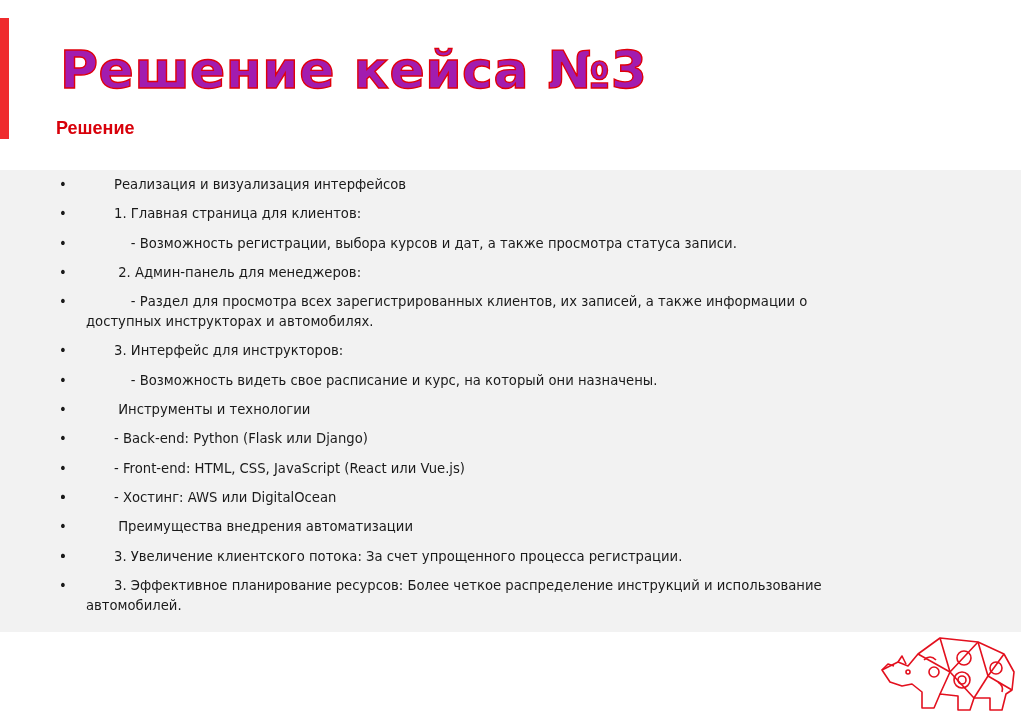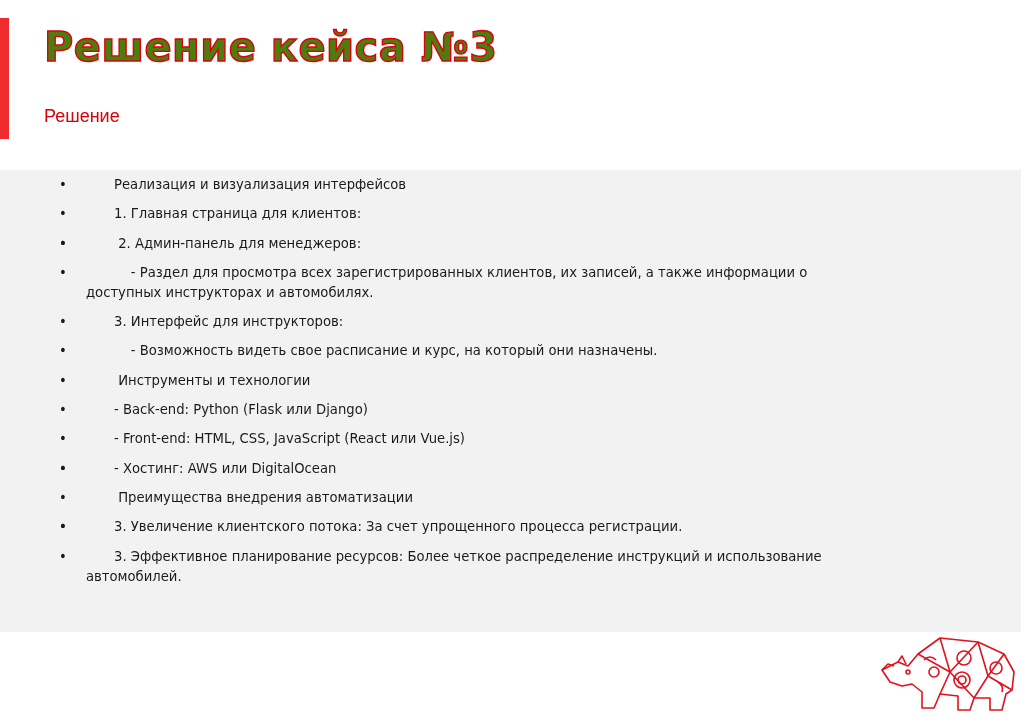--- a/index.html
+++ b/index.html
@@ -2,28 +2,28 @@
 <html><head>
 <meta charset="utf-8">
 <style>
   html, body { margin: 0; padding: 0; }
   body {
     width: 1024px; height: 723px; background: #ffffff; position: relative; overflow: hidden;
     font-family: "Liberation Sans", sans-serif;
   }
   .accent-bar { position: absolute; left: 0; top: 18px; width: 9px; height: 121px; background: #ef2b2d; }
   .title {
-    position: absolute; left: 44px; top: 24px; margin: 0;
+    position: absolute; left: 44px; top: 24px; margin: 16px;
     font-family: "DejaVu Sans", sans-serif; font-weight: bold;
-    font-size: 40px; letter-spacing: 0.5px; color: #4d7c0f;
+    font-size: 52px; letter-spacing: 0.5px; color: #a21caf;
     -webkit-text-stroke: 1.4px #e0000b;
   }
   .subtitle {
-    position: absolute; left: 44px; top: 106px; margin: 0;
-    font-size: 18px; font-weight: normal; color: #d8000a;
+    position: absolute; left: 44px; top: 106px; margin: 12px;
+    font-size: 18px; font-weight: bold; color: #d8000a;
   }
   .panel { position: absolute; left: 0; top: 170px; width: 1021px; height: 462px; background: #f2f2f2; }
   .list {
     position: absolute; left: 0; top: 175px; margin: 0; padding: 0; list-style: none;
     font-family: "DejaVu Sans", sans-serif; font-size: 13.2px; color: #1a1a1a;
   }
   .list li { position: relative; padding-left: 86px; width: 800px; line-height: 20px; margin-bottom: 9.3px; }
   .list li .bullet { position: absolute; left: 59px; top: 0; }
   .list li .txt { white-space: pre-wrap; margin-left: 28px; }
   .logo { position: absolute; left: 878px; top: 632px; width: 140px; height: 82px; }
@@ -33,21 +33,21 @@
 
 <div class="accent-bar"></div>
 <h1 class="title">Решение кейса №3</h1>
 <h2 class="subtitle">Решение</h2>
 
 <div class="panel"></div>
 
 <ul class="list">
   <li><span class="bullet">•</span><span class="txt">Реализация и визуализация интерфейсов</span></li>
   <li><span class="bullet">•</span><span class="txt">1. Главная страница для клиентов:</span></li>
-  <li><span class="bullet">•</span></li>
+  <li><span class="bullet">•</span><span class="txt">    - Возможность регистрации, выбора курсов и дат, а также просмотра статуса записи.</span></li>
   <li><span class="bullet">•</span><span class="txt"> 2. Админ-панель для менеджеров:</span></li>
   <li><span class="bullet">•</span><span class="txt">    - Раздел для просмотра всех зарегистрированных клиентов, их записей, а также информации о доступных инструкторах и автомобилях.</span></li>
   <li><span class="bullet">•</span><span class="txt">3. Интерфейс для инструкторов:</span></li>
   <li><span class="bullet">•</span><span class="txt">    - Возможность видеть свое расписание и курс, на который они назначены.</span></li>
   <li><span class="bullet">•</span><span class="txt"> Инструменты и технологии</span></li>
   <li><span class="bullet">•</span><span class="txt">- Back-end: Python (Flask или Django)</span></li>
   <li><span class="bullet">•</span><span class="txt">- Front-end: HTML, CSS, JavaScript (React или Vue.js)</span></li>
   <li><span class="bullet">•</span></li>
   <li><span class="bullet">•</span><span class="txt">- Хостинг: AWS или DigitalOcean</span></li>
   <li><span class="bullet">•</span><span class="txt"> Преимущества внедрения автоматизации</span></li>

